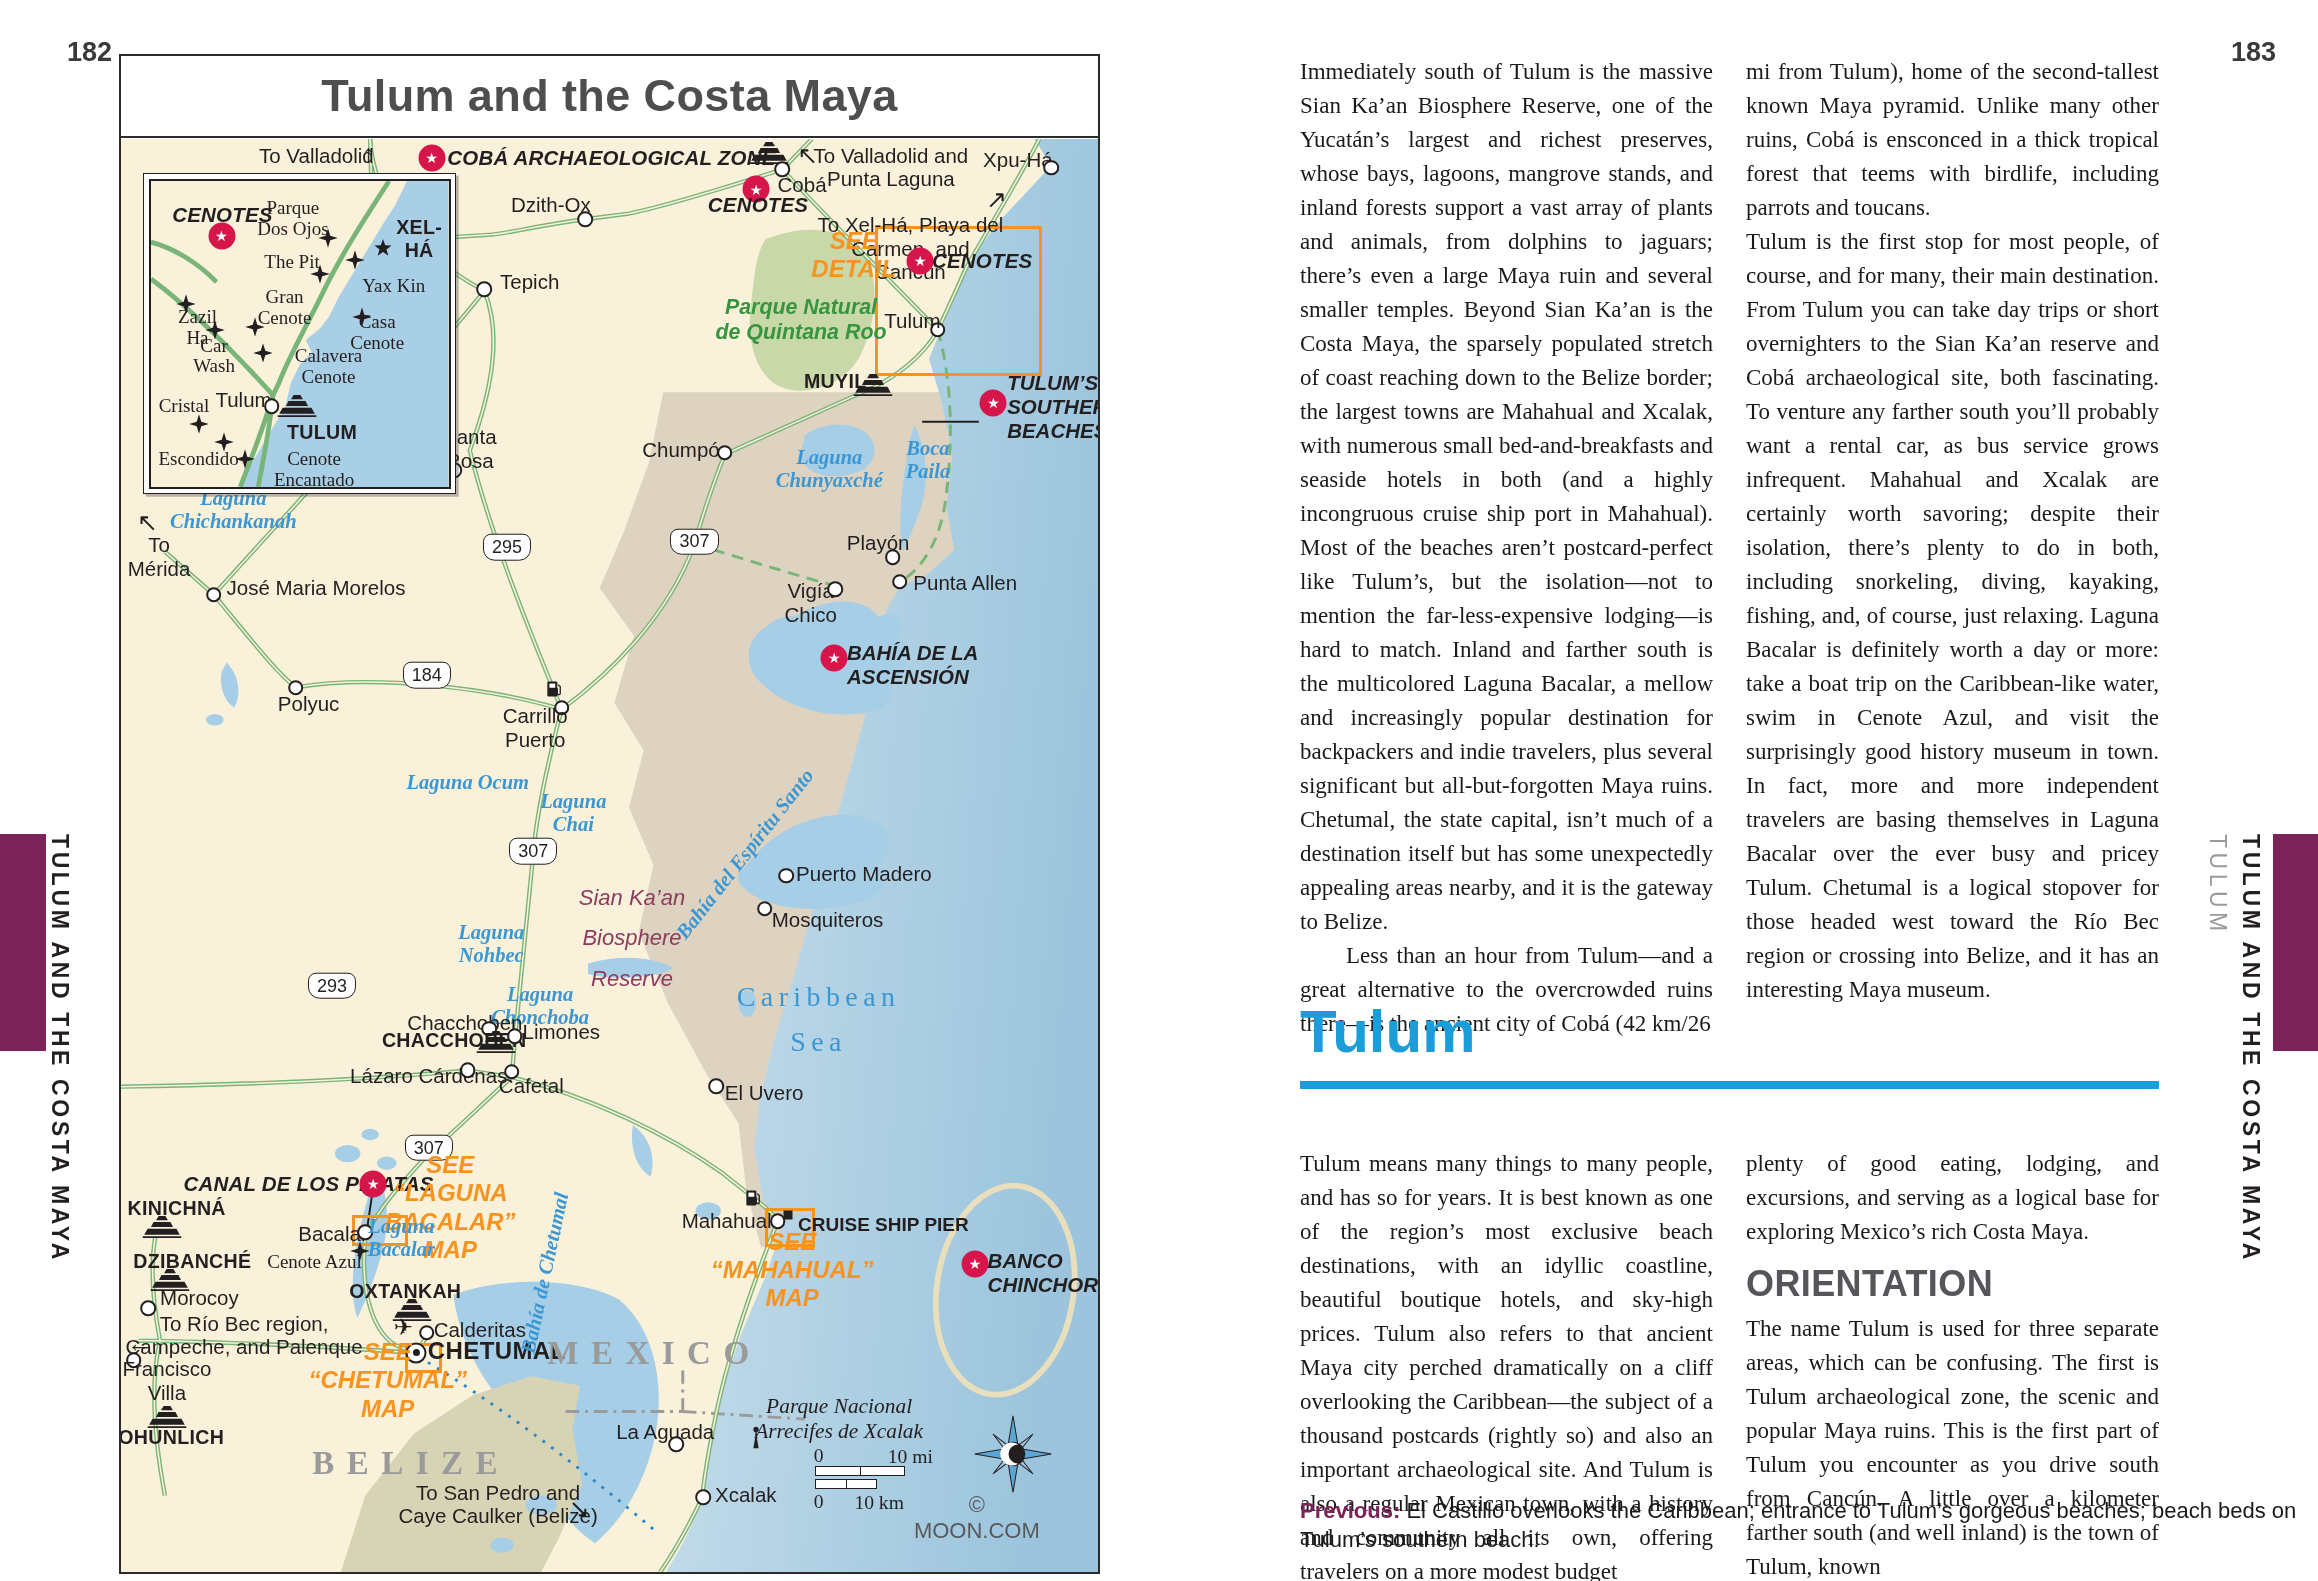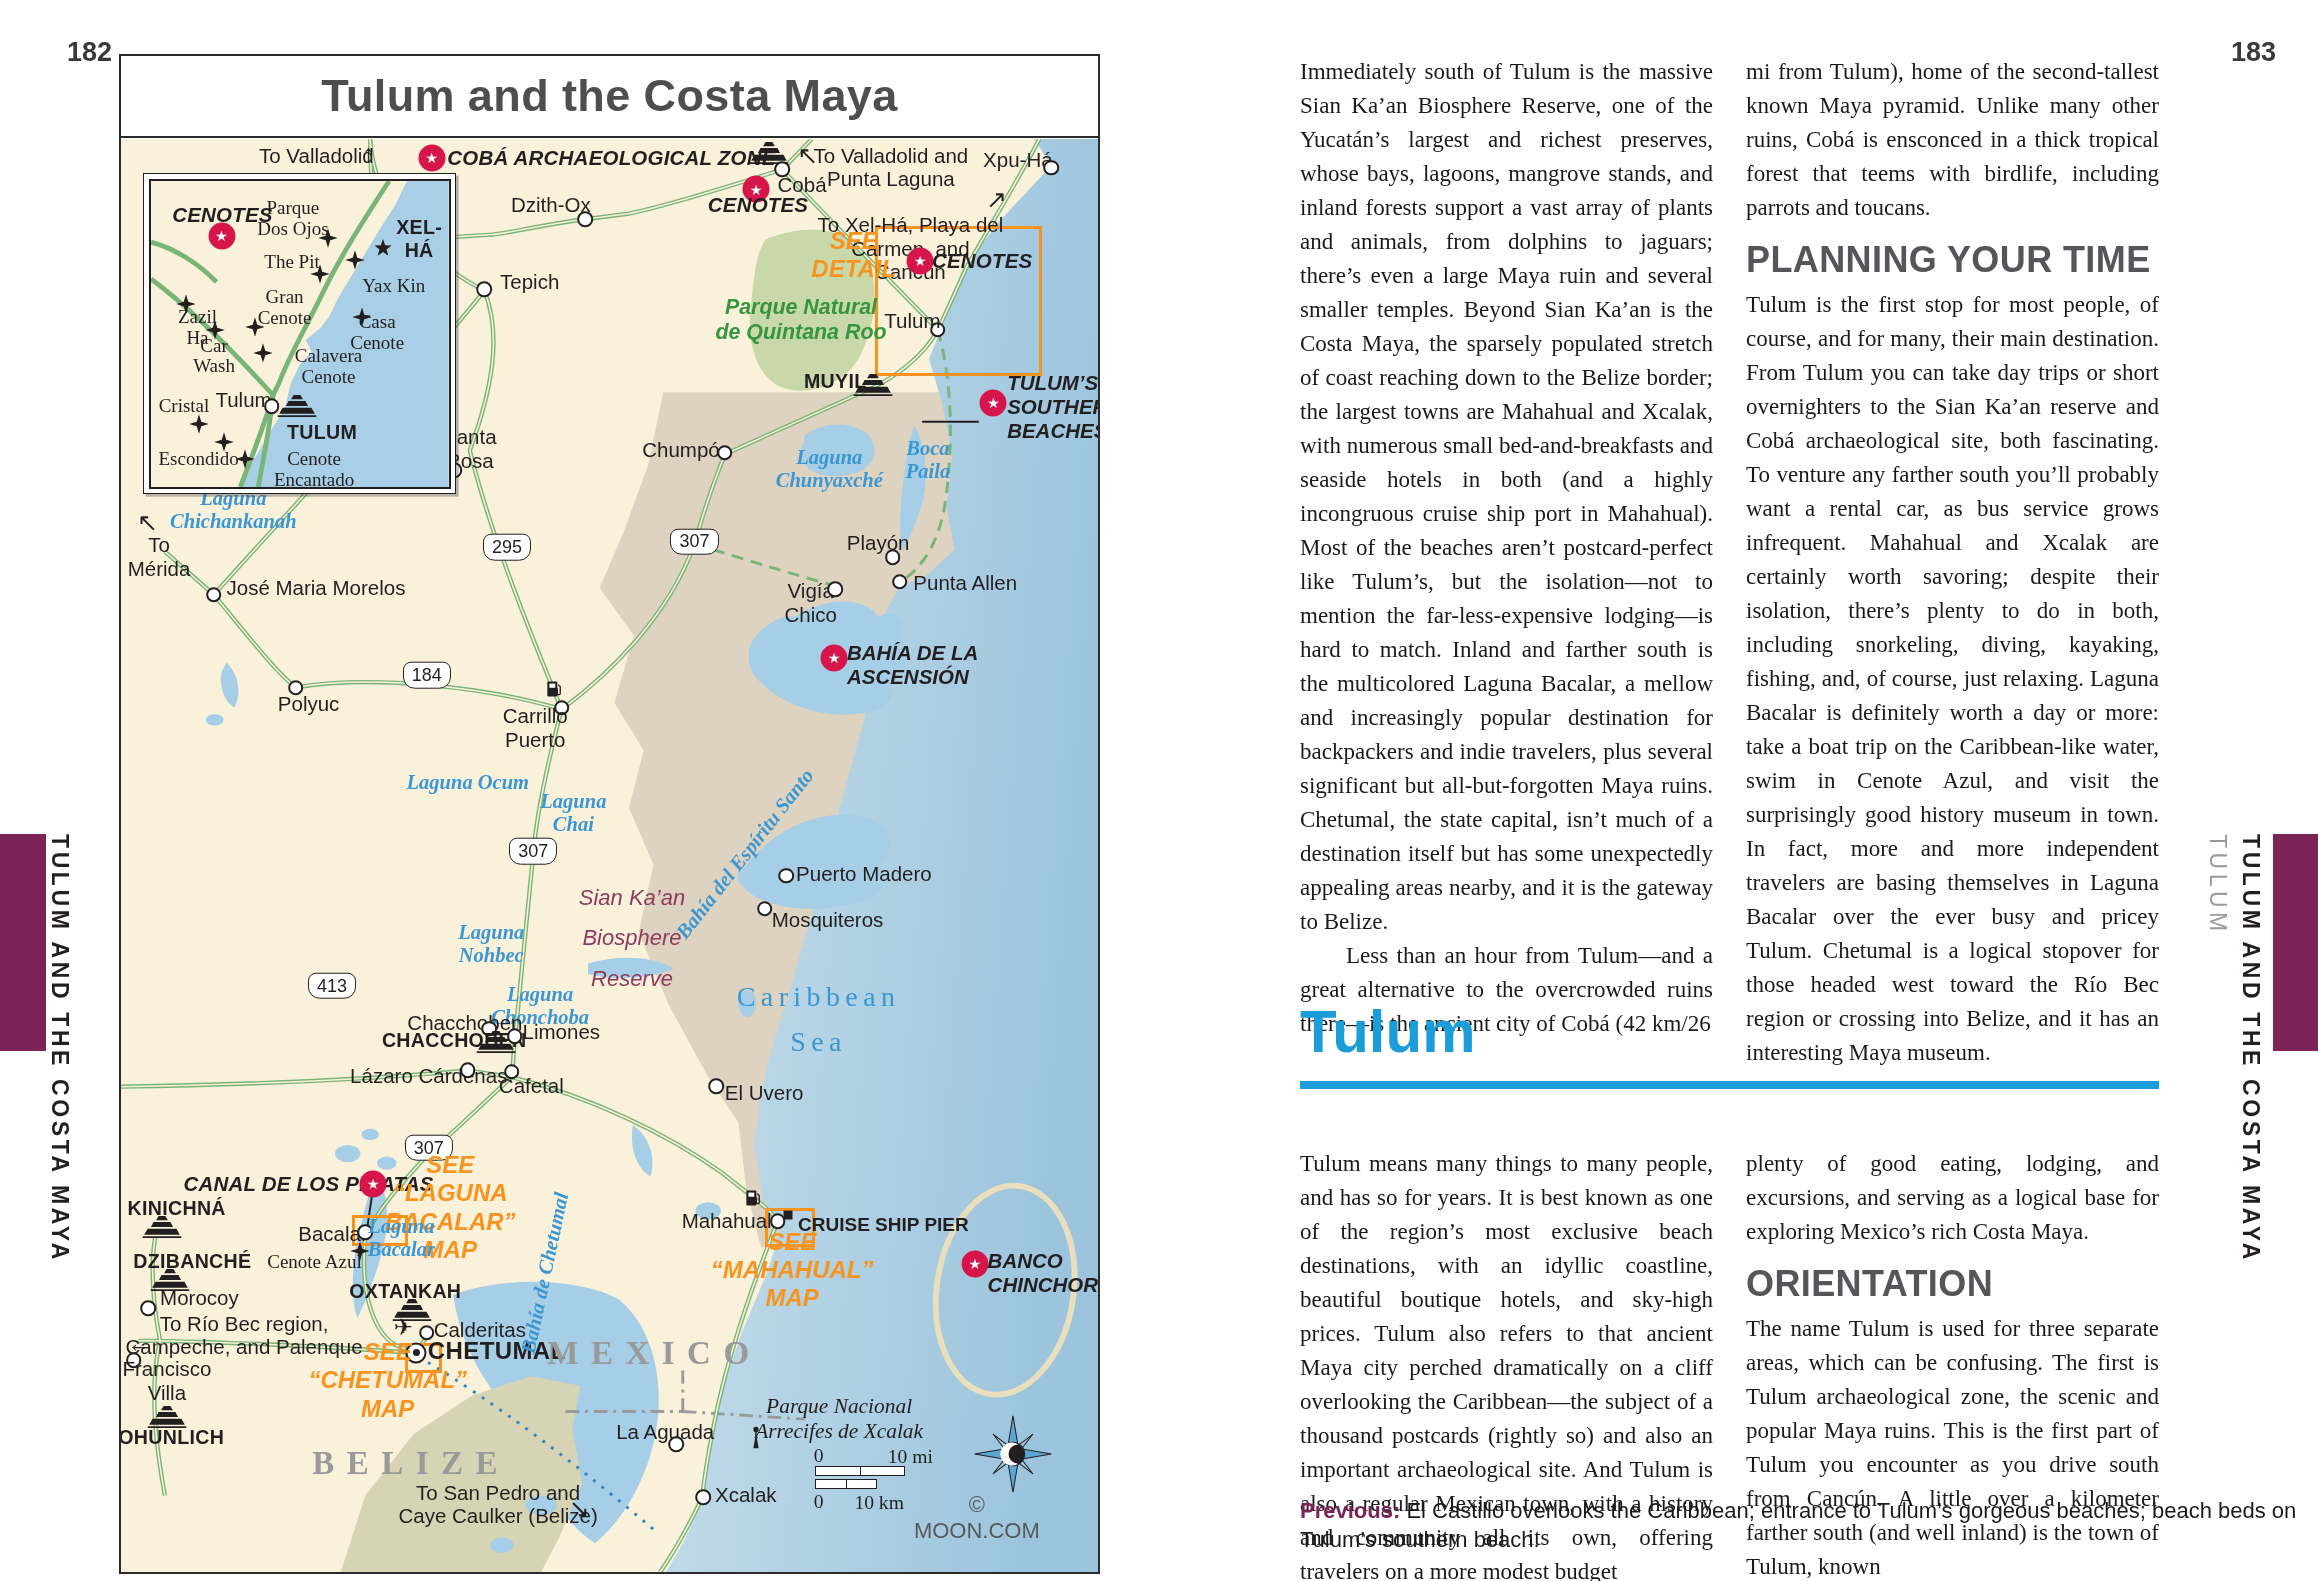--- a/index.html
+++ b/index.html
@@ -235,21 +235,21 @@
           <span class="mlbl water" style="transform: translate(-50%, -50%) rotate(-52deg); left: 63.9%; top: 49.9%; position: absolute;">Bahía del Espíritu Santo</span>
           <span class="dot" style="left: 68.1%; top: 51.4%; position: absolute;"></span>
           <span class="mlbl town" style="transform: translate(0px, -50%); left: 69.1%; top: 51.3%; position: absolute;">Puerto Madero</span>
           <span class="dot" style="left: 65.9%; top: 53.7%; position: absolute;"></span>
           <span class="mlbl town" style="transform: translate(0px, -50%); left: 66.6%; top: 54.5%; position: absolute;">Mosquiteros</span>
           <span class="mlbl region" style="transform: translate(-50%, -50%); left: 52.3%; top: 55.8%; position: absolute;">Sian Ka’an
 Biosphere
 Reserve</span>
           <span class="mlbl sea" style="transform: translate(-50%, -50%); left: 71.4%; top: 61.5%; position: absolute;">Caribbean
 Sea</span>
-          <span class="shieldbox" style="left: 21.6%; top: 59.1%; position: absolute;">413</span>
+          <span class="shieldbox" style="left: 21.6%; top: 59.1%; position: absolute;">293</span>
           <span class="mlbl water" style="transform: translate(-50%, -50%); left: 37.9%; top: 56.2%; position: absolute;">Laguna
 Nohbec</span>
           <span class="mlbl water" style="transform: translate(-50%, -50%); left: 42.9%; top: 60.5%; position: absolute;">Laguna
 Chonchoba</span>
           <span class="mlbl town" style="transform: translate(-50%, -50%); left: 35.2%; top: 61.7%; position: absolute;">Chacchoben</span>
           <span class="dot" style="left: 37.7%; top: 62.1%; position: absolute;"></span>
           <span class="mlbl ruins" style="transform: translate(-50%, -50%); left: 34.1%; top: 62.9%; position: absolute;">CHACCHOBEN</span>
           <span class="icon" style="left: 38.4%; top: 63%; position: absolute;"><svg width="39" height="23" viewBox="0 0 46 26">
               <path fill="#231f20" d="M19,0 h8 l3,5 h-14 Z M13,7 h20 l3,6 h-26 Z M6,15 h34 l4,7 h-42 Z M0,24 h46 v2 h-46 Z"></path>
             </svg></span>
@@ -445,21 +445,20 @@
       </div>
     </div>
   </div>
 
   <div class="col" style="left:1300px;top:55px">
     <p>Immediately south of Tulum is the massive Sian Ka’an Biosphere Reserve, one of the Yucatán’s largest and richest preserves, whose bays, lagoons, mangrove stands, and inland forests support a vast array of plants and animals, from dolphins to jaguars; there’s even a large Maya ruin and several smaller temples. Beyond Sian Ka’an is the Costa Maya, the sparsely populated stretch of coast reaching down to the Belize border; the largest towns are Mahahual and Xcalak, with numerous small bed-and-breakfasts and seaside hotels in both (and a highly incongruous cruise ship port in Mahahual). Most of the beaches aren’t postcard-perfect like Tulum’s, but the isolation—not to mention the far-less-expensive lodging—is hard to match. Inland and farther south is the multicolored Laguna Bacalar, a mellow and increasingly popular destination for backpackers and indie travelers, plus several significant but all-but-forgotten Maya ruins. Chetumal, the state capital, isn’t much of a destination itself but has some unexpectedly appealing areas nearby, and it is the gateway to Belize.</p>
     <p class="indent">Less than an hour from Tulum—and a great alternative to the overcrowded ruins there—is the ancient city of Cobá (42 km/26</p>
   </div>
   <div class="col" style="left:1746px;top:55px">
     <p>mi from Tulum), home of the second-tallest known Maya pyramid. Unlike many other ruins, Cobá is ensconced in a thick tropical forest that teems with birdlife, including parrots and toucans.</p>
-    <div class="subhead">PLANNING YOUR TIME</div>
     <p>Tulum is the first stop for most people, of course, and for many, their main destination. From Tulum you can take day trips or short overnighters to the Sian Ka’an reserve and Cobá archaeological site, both fascinating. To venture any farther south you’ll probably want a rental car, as bus service grows infrequent. Mahahual and Xcalak are certainly worth savoring; despite their isolation, there’s plenty to do in both, including snorkeling, diving, kayaking, fishing, and, of course, just relaxing. Laguna Bacalar is definitely worth a day or more: take a boat trip on the Caribbean-like water, swim in Cenote Azul, and visit the surprisingly good history museum in town. In fact, more and more independent travelers are basing themselves in Laguna Bacalar over the ever busy and pricey Tulum. Chetumal is a logical stopover for those headed west toward the Río Bec region or crossing into Belize, and it has an interesting Maya museum.</p>
   </div>
 
   <div id="tulum-head">Tulum</div>
   <div id="tulum-rule"></div>
 
   <div class="col" style="left:1300px;top:1147px">
     <p>Tulum means many things to many people, and has so for years. It is best known as one of the region’s most exclusive beach destinations, with an idyllic coastline, beautiful boutique hotels, and sky-high prices. Tulum also refers to that ancient Maya city perched dramatically on a cliff overlooking the Caribbean—the subject of a thousand postcards (rightly so) and also an important archaeological site. And Tulum is also a regular Mexican town, with a history and community all its own, offering travelers on a more modest budget</p>
   </div>
   <div class="col" style="left:1746px;top:1147px">

